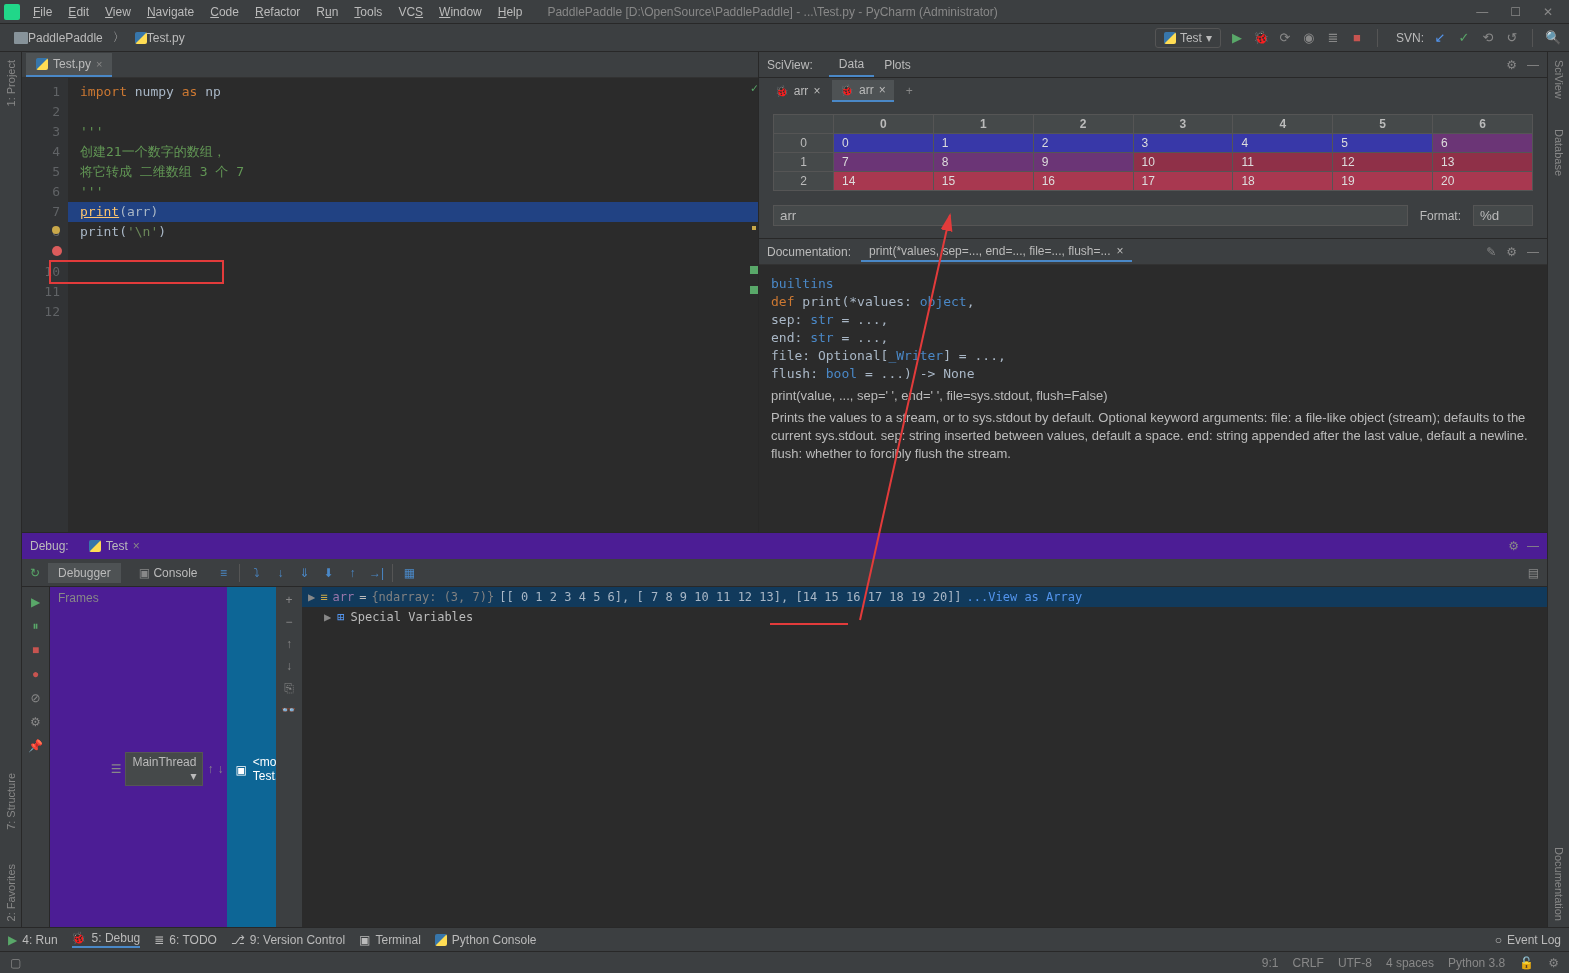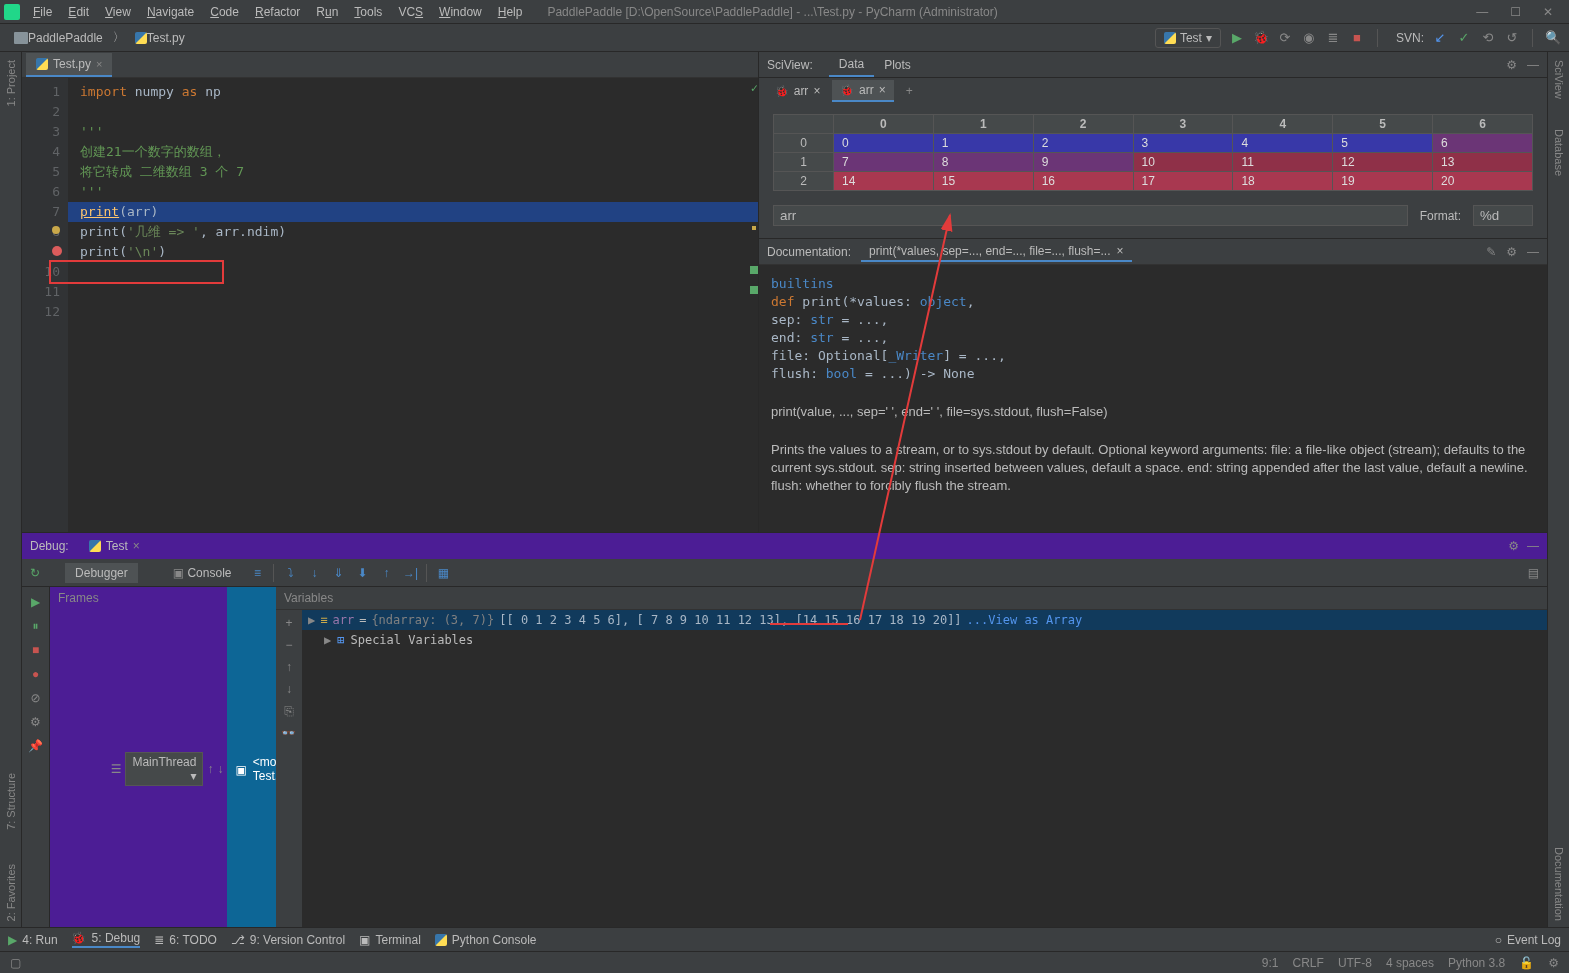--- a/index.html
+++ b/index.html
@@ -336,21 +336,21 @@
   background: #2b2b2b;
   flex: 1;
   color: #a9b7c6;
 }
 .doc-kw { color: #cc7832; }
 .doc-type { color: #4a88c7; }
 .doc-text {
   font-family: -apple-system, sans-serif;
   font-size: 13px;
   color: #bbb;
-  margin-top: 20px;
+  margin-top: 4px;
   line-height: 18px;
 }
 
 .debug-panel {
   flex: 1;
   background: #3c3f41;
   border-top: 1px solid #282828;
   display: flex;
   flex-direction: column;
   min-height: 0;
@@ -378,21 +378,20 @@
 .debug-toolbar {
   height: 28px;
   display: flex;
   align-items: center;
   padding: 0 8px;
   gap: 8px;
   border-bottom: 1px solid #282828;
 }
 .dbg-toolbar-tab {
   padding: 3px 10px;
-  margin-left: 17px;
 }
 .dbg-toolbar-tab.active { background: #4e5254; }
 .step-icon { color: #4a88c7; width:16px; display: inline-block; text-align: center; }
 
 .debug-body {
   flex: 1;
   display: flex;
 }
 .dbg-left-icons {
   width: 28px;
@@ -641,21 +640,20 @@
             <div class="bp" style="top:168px"></div>
           </div>
           <div class="code-lines">
             <div class="code-line"><span class="kw">import</span><span class="id"> numpy </span><span class="kw">as</span><span class="id"> np</span></div>
             <div class="code-line"> </div>
             <div class="code-line docstr">'''</div>
             <div class="code-line docstr">创建21一个数字的数组，</div>
             <div class="code-line"><span class="docstr">将它转成 二维数组 </span><span class="docstr">3 </span><span class="docstr">个 </span><span class="docstr">7</span></div>
             <div class="code-line docstr">'''</div>
             <div class="code-line hl-line"><span class="fn" style="text-decoration:underline">print</span><span class="id">(arr)</span></div>
-            <div class="code-line"><span class="id">print(</span><span class="str">'几维 =&gt; '</span><span class="id">, arr.ndim)</span></div>
             <div class="code-line"><span class="id">print(</span><span class="str">'\n'</span><span class="id">)</span></div>
             <div class="code-line"> </div>
             <div class="right-marker">
               <div class="rm-check">✓</div>
               <div class="rm-yellow" style="top:148px"></div>
               <div class="rm-green" style="top:188px"></div>
               <div class="rm-green" style="top:208px"></div>
             </div>
           </div>
           <div class="red-box"></div>
@@ -815,21 +813,20 @@
             </div>
             <span style="color:#888">↑</span>
             <span style="color:#888">↓</span>
           </div>
           <div class="frame-row">
             <span class="stack-icon">▣</span>
             <span>&lt;module&gt;, Test.py:9</span>
           </div>
         </div>
         <div class="vars-panel">
-          <div class="panel-hdr" style="background:#3c3f41">Variables</div>
           <div class="vars-body">
             <div class="vars-icon-col">
               <span>+</span>
               <span>−</span>
               <span>↑</span>
               <span>↓</span>
               <span>⎘</span>
               <span>👓</span>
             </div>
             <div class="vars-content">

